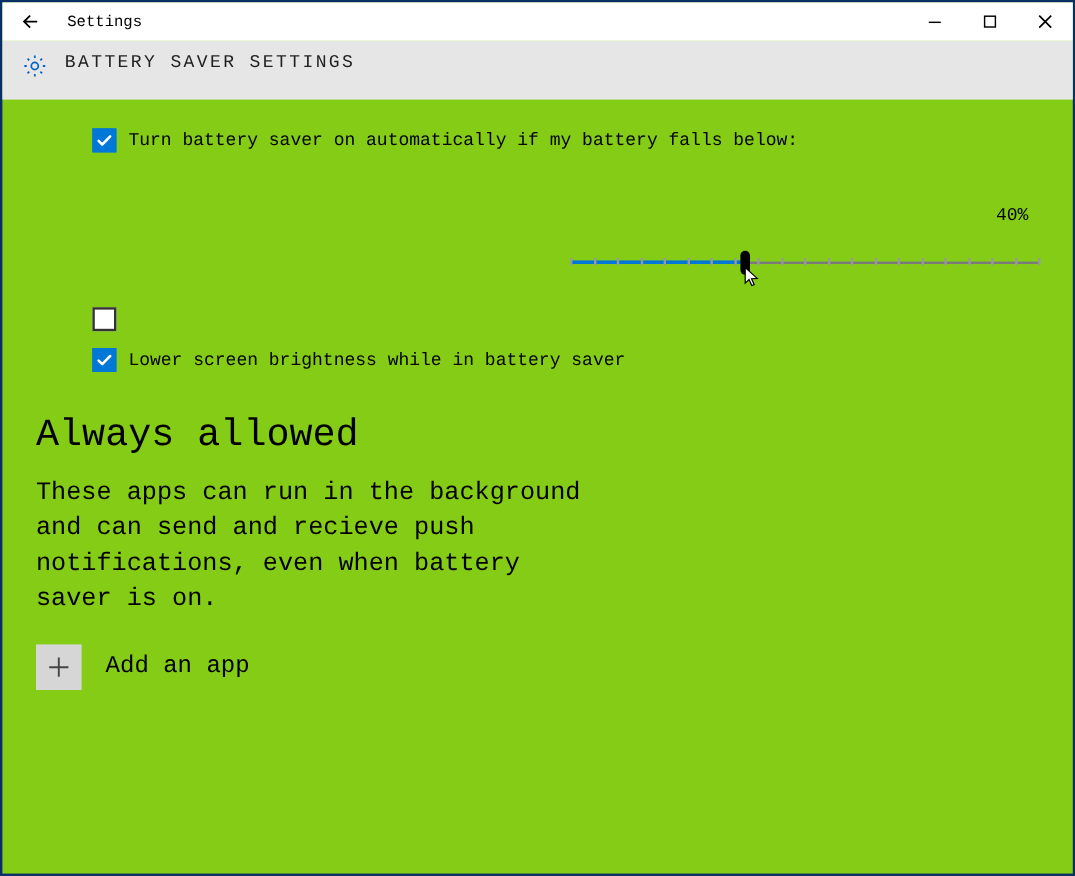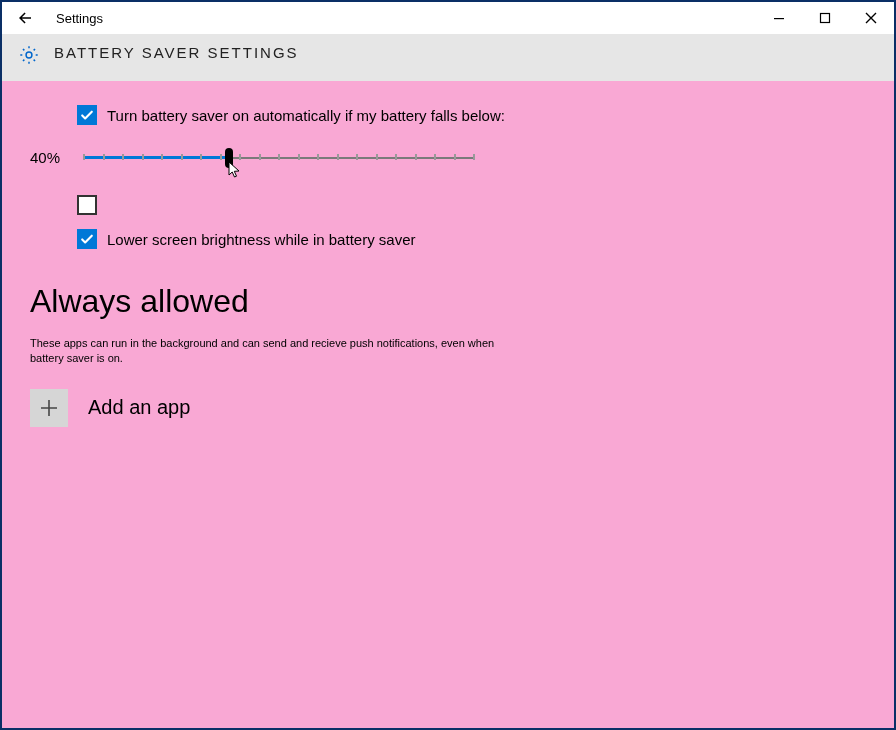--- a/index.html
+++ b/index.html
@@ -9,21 +9,22 @@
     font-size: 15px;
     color: #000;
     background: #fff;
   }
   .window {
     width: 896px;
     height: 730px;
     border: 2px solid #0a2f66;
     display: flex;
     flex-direction: column;
-    background: #f9a8d4;
+    background: #84cc16;
+    font-family: Liberation Mono, monospace;
   }
   
   .titlebar {
     height: 32px;
     display: flex;
     align-items: center;
     background: #fff;
     position: relative;
   }
   .back-btn {
@@ -95,23 +96,24 @@
     border-color: #0078d7;
   }
   .checkbox.checked svg { width: 14px; height: 14px; }
   .cb-label {
     font-size: 15px;
     color: #000;
   }
   
   .slider-row {
     display: flex;
-    align-items: center;
+    align-items: flex-end;
     gap: 18px;
-    margin: 20px 0 26px 0;
+    margin: 44px 0 26px 0;
+    flex-direction: column;
   }
   .slider-pct {
     font-size: 15px;
     min-width: 36px;
   }
   .slider {
     position: relative;
     width: 390px;
     height: 24px;
   }
@@ -161,21 +163,21 @@
     pointer-events: none;
   }
   
   .section-h {
     font-size: 32px;
     font-weight: 300;
     margin-top: 34px;
     margin-bottom: 16px;
   }
   .section-body {
-    font-size: 11px;
+    font-size: 21px;
     line-height: 1.4;
     max-width: 470px;
     margin-bottom: 22px;
   }
   
   .add-row {
     display: flex;
     align-items: center;
     gap: 20px;
   }

